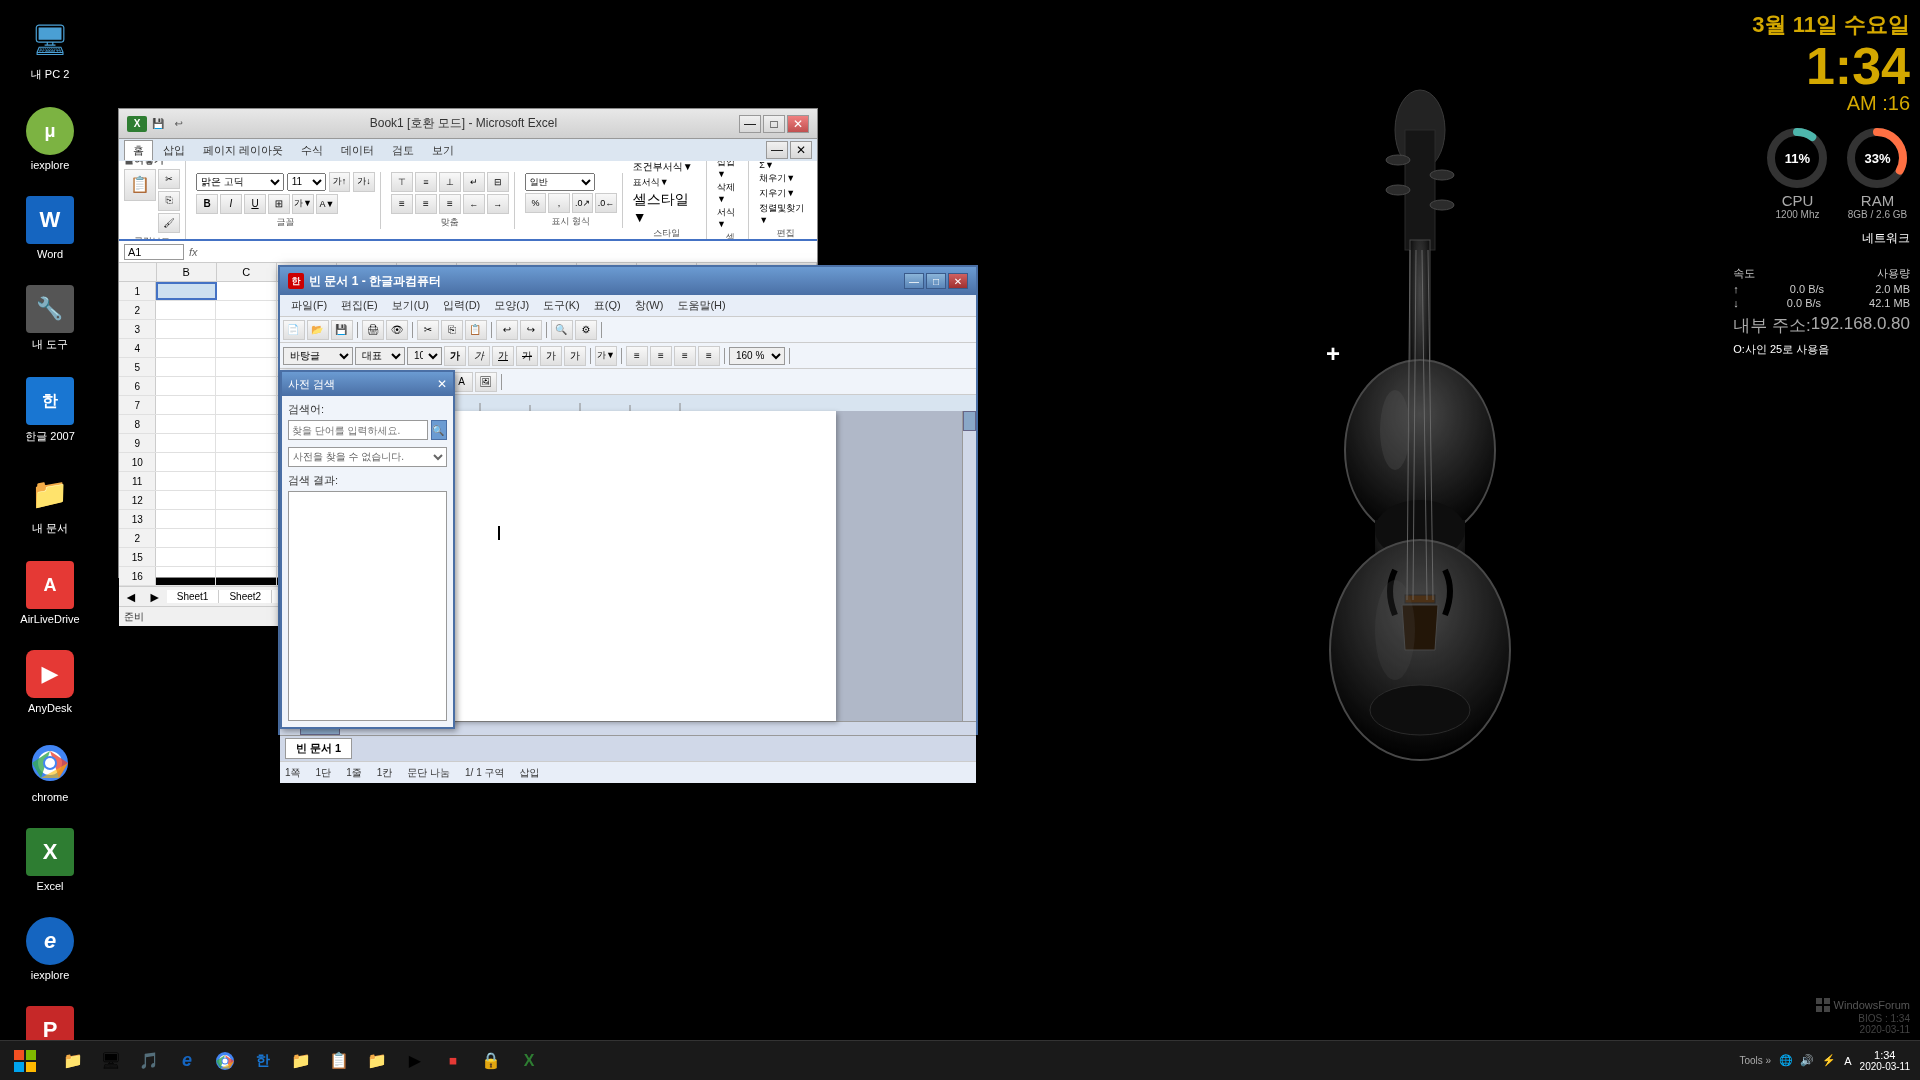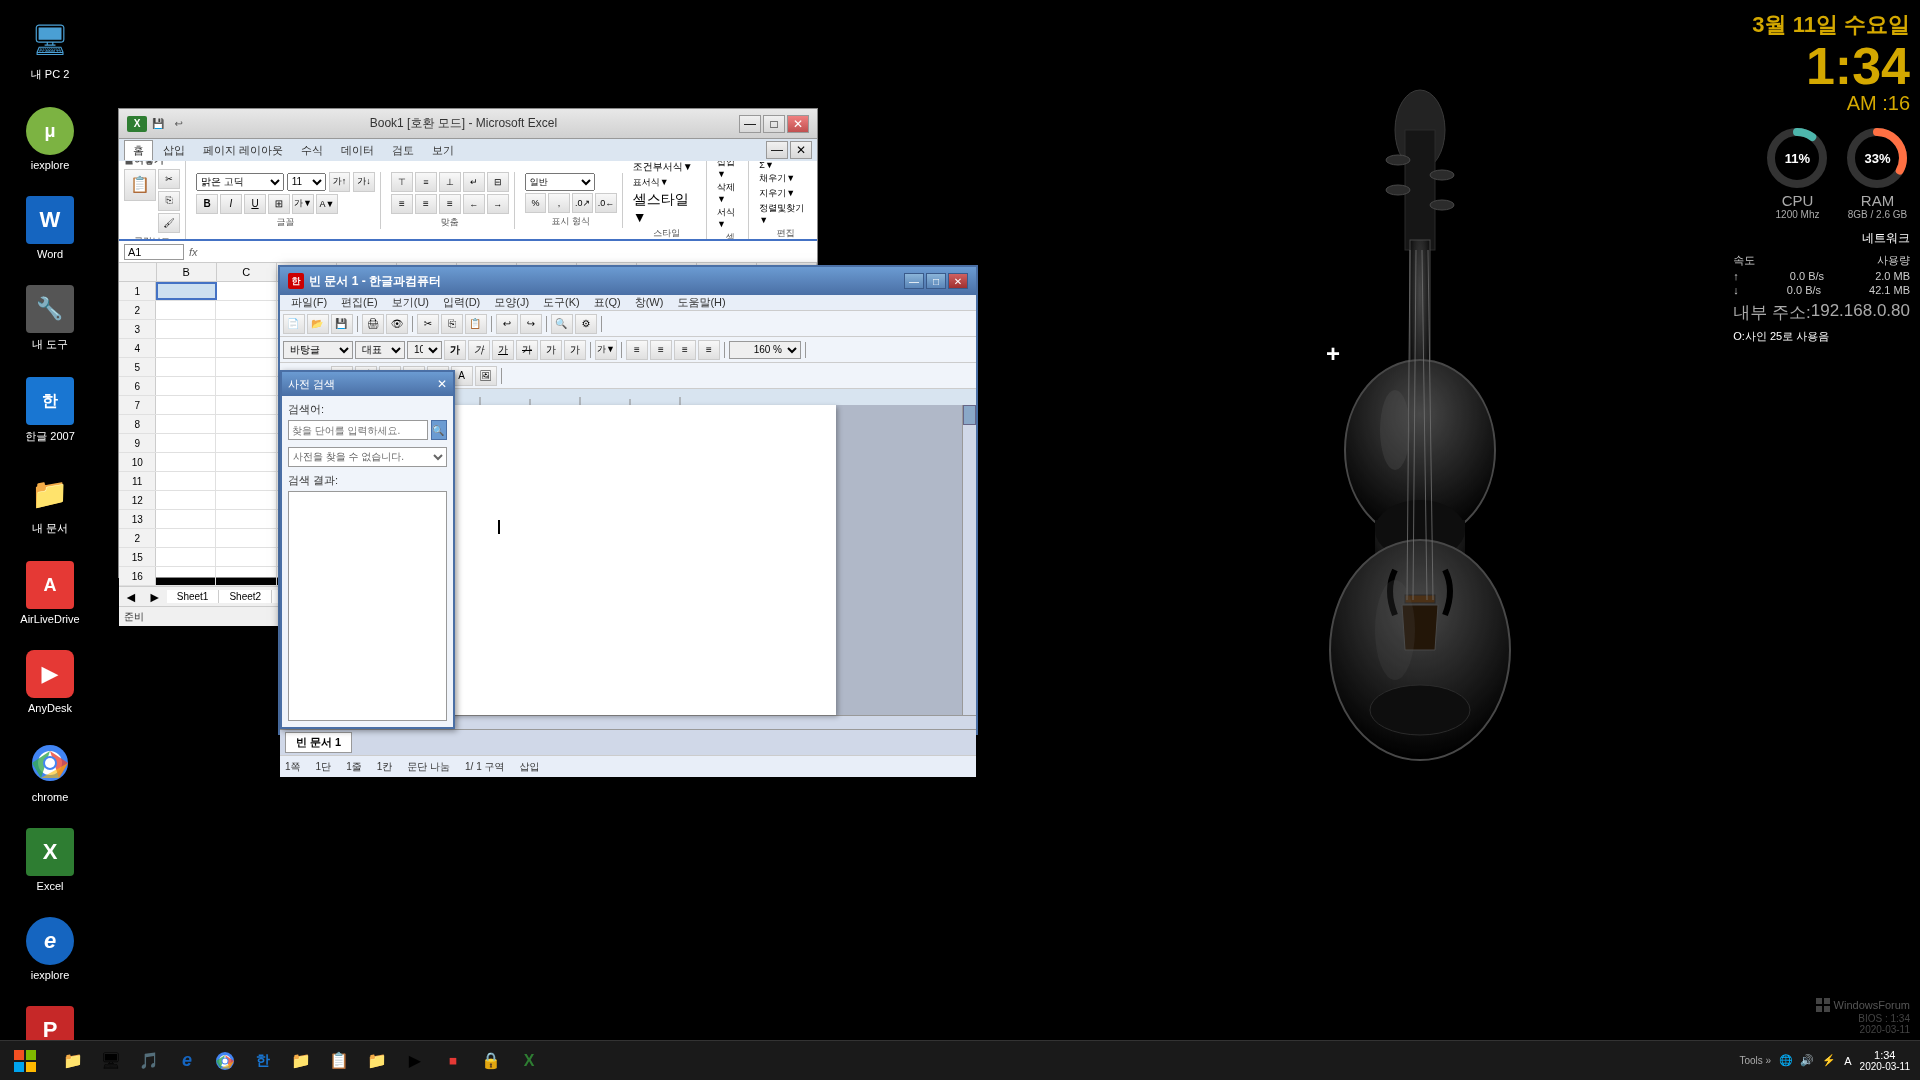--- a/index.html
+++ b/index.html
@@ -389,21 +389,21 @@
       border: 1px solid #3a5a8a;
       color: #fff;
       font-size: 10px;
       cursor: pointer;
       display: flex;
       align-items: center;
       justify-content: center;
     }
 
     .hanword-menubar {
-      height: 16px;
+      height: 22px;
       background: #e8eef8;
       display: flex;
       align-items: center;
       padding: 0 5px;
       gap: 2px;
       font-size: 11px;
       border-bottom: 1px solid #ccc;
     }
 
     .menu-item {
@@ -640,21 +640,21 @@
 
     .net-section {
       margin-top: 10px;
       color: #ccc;
       font-size: 11px;
     }
 
     .net-title {
       color: #fff;
       font-size: 12px;
-      margin-bottom: 6px;
+      margin-bottom: 19px;
     }
 
     .net-row {
       display: flex;
       justify-content: space-between;
       margin-bottom: 2px;
     }
 
     .ip-row {
       display: flex;
@@ -1316,21 +1316,21 @@
       <div class="toolbar-btn">가</div>
       <div class="toolbar-btn">가</div>
       <div class="toolbar-separator"></div>
       <div class="toolbar-btn" style="font-size:9px;">가▼</div>
       <div class="toolbar-separator"></div>
       <div class="toolbar-btn">≡</div>
       <div class="toolbar-btn">≡</div>
       <div class="toolbar-btn">≡</div>
       <div class="toolbar-btn">≡</div>
       <div class="toolbar-separator"></div>
-      <select class="font-select" style="width:72px;text-align:right;"><option>160 %</option></select>
+      <select class="font-select" style="width:56px;"><option>160 %</option></select>
       <div class="toolbar-separator"></div>
     </div>
 
     <div class="hanword-toolbar3">
       <span style="font-size:10px;margin-right:3px;">그리기 ▼</span>
       <div class="toolbar-btn">↖</div>
       <div class="toolbar-btn">╱</div>
       <div class="toolbar-btn">□</div>
       <div class="toolbar-btn">○</div>
       <div class="toolbar-btn">◡</div>

